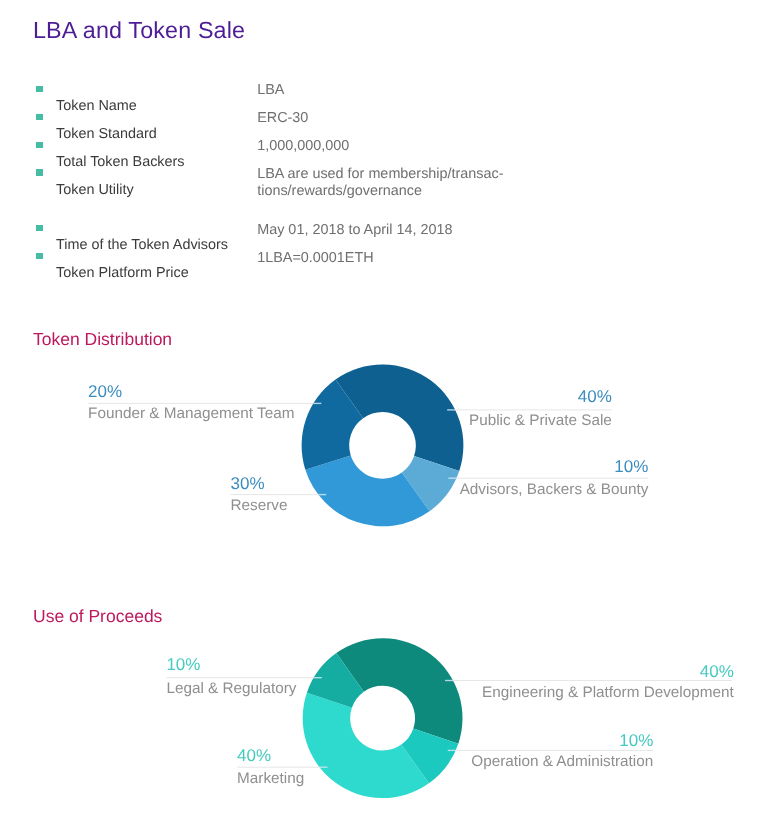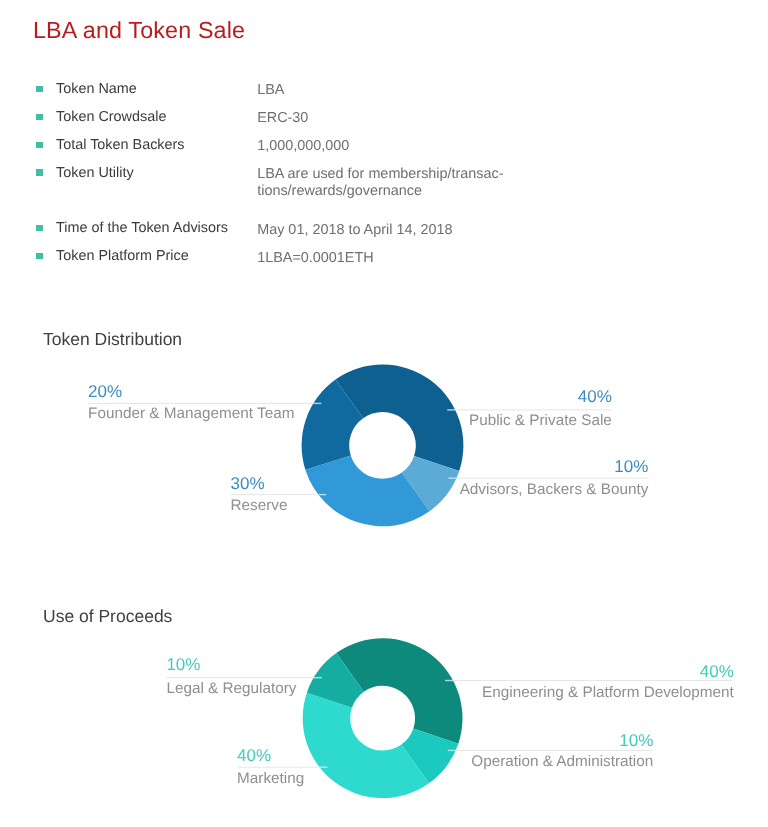--- a/index.html
+++ b/index.html
@@ -9,62 +9,62 @@
     width:768px; height:827px;
     font-family:"Liberation Sans", sans-serif;
     overflow:hidden;
   }
   .page { position:relative; width:768px; height:827px; background:#fff; }
 
   
   .page-title {
     position:absolute; left:33px; top:17.2px;
     font-size:23.3px; line-height:26px;
-    color:#b91c1c; letter-spacing:0.15px; white-space:nowrap;
+    color:#4c1d95; letter-spacing:0.15px; white-space:nowrap;
   }
 
   
   .spec-list { position:absolute; left:33px; top:81px; width:540px; }
   .spec-row { position:relative; }
   .spec-bullet {
     position:absolute; left:3.1px; top:4.6px; width:7px; height:6.6px;
     background:#45bda4;
   }
   .spec-label {
-    position:absolute; left:23px; top:0;
+    position:absolute; left:23px; top:17px;
     font-size:14.4px; line-height:16px; color:#3b3b3b; white-space:nowrap;
   }
   .spec-value {
     position:absolute; left:224.2px; top:1.4px;
     font-size:14.4px; line-height:17px; color:#6f6f6f; white-space:pre-line;
   }
 
   
   .section-title {
     position:absolute; left:33px;
-    font-size:17.5px; line-height:20px; color:#404040; white-space:nowrap;margin-left:10px;
+    font-size:17.5px; line-height:20px; color:#be185d; white-space:nowrap;
   }
   .chart-svg { position:absolute; left:0; top:0; }
 </style>
 </head>
 <body>
 
 <div class="page">
 
   <div class="page-title">LBA and Token Sale</div>
 
   <div class="spec-list" id="spec-list">
       <div class="spec-row" style="position: absolute; top: 0px; left: 0px; right: 0px;">
         <span class="spec-bullet"></span>
         <span class="spec-label">Token Name</span>
         <span class="spec-value">LBA</span>
       </div>
       <div class="spec-row" style="position: absolute; top: 28px; left: 0px; right: 0px;">
         <span class="spec-bullet"></span>
-        <span class="spec-label">Token Crowdsale</span>
+        <span class="spec-label">Token Standard</span>
         <span class="spec-value">ERC-30</span>
       </div>
       <div class="spec-row" style="position: absolute; top: 56px; left: 0px; right: 0px;">
         <span class="spec-bullet"></span>
         <span class="spec-label">Total Token Backers</span>
         <span class="spec-value">1,000,000,000</span>
       </div>
       <div class="spec-row" style="position: absolute; top: 83.8px; left: 0px; right: 0px;">
         <span class="spec-bullet"></span>
         <span class="spec-label">Token Utility</span>

